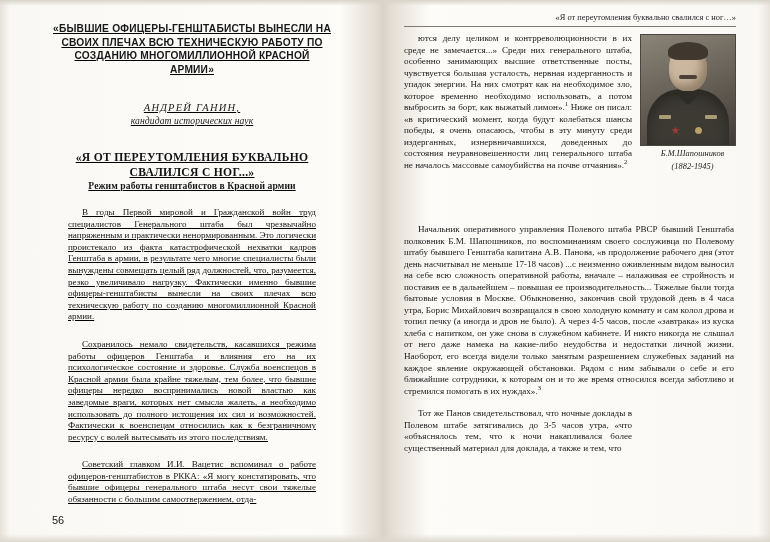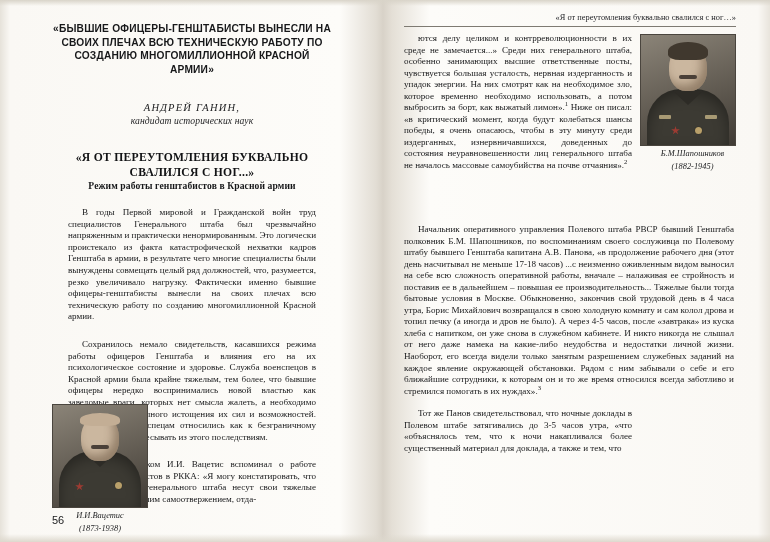--- a/index.html
+++ b/index.html
@@ -52,20 +52,21 @@
   }
   .col-left { left: 0; width: 383px; }
   .col-right { left: 383px; width: 387px; }
 
   
   .left-inner {
     position: absolute;
     left: 52px;
     top: 22px;
     width: 280px;
+    text-decoration: underline;
   }
   .headline {
     font-family: "Liberation Sans", sans-serif;
     font-weight: bold;
     font-size: 10.2px;
     line-height: 13.5px;
     text-align: center;
     letter-spacing: 0.2px;
     color: #17181a;
   }
@@ -309,34 +310,20 @@
       <div class="article-title">«Я ОТ ПЕРЕУТОМЛЕНИЯ БУКВАЛЬНО СВАЛИЛСЯ С НОГ...»</div>
       <div class="subtitle">Режим работы генштабистов в Красной армии</div>
 
       <div class="body-text">
         <p>В годы Первой мировой и Гражданской войн труд специалистов Генерального штаба был чрезвычайно напряженным и практически ненормированным. Это логически проистекало из факта катастрофической нехватки кадров Генштаба в армии, в результате чего многие специалисты были вынуждены совмещать целый ряд должностей, что, разумеется, резко увеличивало нагрузку. Фактически именно бывшие офицеры-генштабисты вынесли на своих плечах всю техническую работу по созданию многомиллионной Красной армии.</p>
         <p>Сохранилось немало свидетельств, касавшихся режима работы офицеров Генштаба и влияния его на их психологическое состояние и здоровье. Служба военспецов в Красной армии была крайне тяжелым, тем более, что бывшие офицеры нередко воспринимались новой властью как заведомые враги, которых нет смысла жалеть, а необходимо использовать до полного истощения их сил и возможностей. Фактически к военспецам относились как к безграничному ресурсу с волей вытесывать из этого последствиям.</p>
         <p>Советский главком И.И. Вацетис вспоминал о работе офицеров-генштабистов в РККА: «Я могу констатировать, что бывшие офицеры генерального штаба несут свои тяжелые обязанности с большим самоотвержением, отда-</p>
       </div>
     </div>
 
-    <div class="fig-left">
-      <div class="photo p-bald">
-        <div class="p-bg"></div>
-        <div class="p-body"></div>
-        <div class="p-collar"></div>
-        <div class="p-head"></div>
-        <div class="p-hair"></div>
-        <div class="p-must"></div>
-        <div class="p-star" style="left:22px; bottom:16px;"></div>
-        <div class="p-medal" style="left:62px; bottom:18px;"></div>
-      </div>
-      <div class="caption">И.И.Вацетис</div>
-      <div class="caption">(1873-1938)</div>
-    </div>
 
     <div class="folio">56</div>
   </div>
 
   <div class="col col-right">
     <div class="running-head">«Я от переутомления буквально свалился с ног…»</div>
   </div>
 
   <div class="rule"></div>
 

